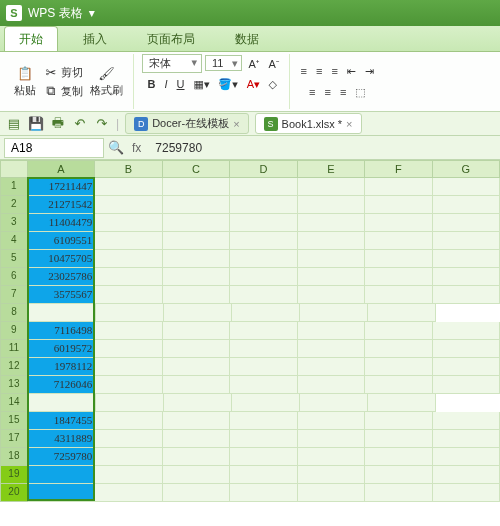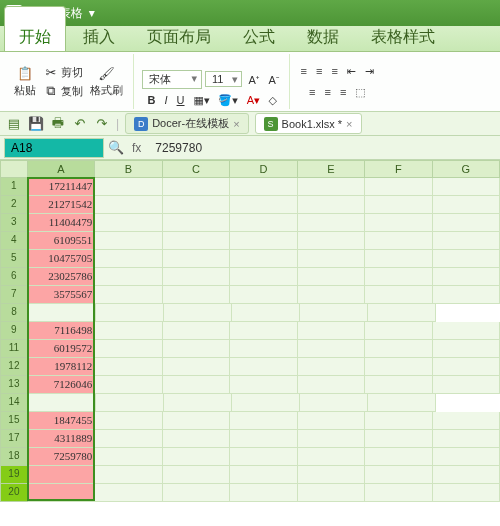--- a/index.html
+++ b/index.html
@@ -1,65 +1,63 @@
 <!DOCTYPE html>
 <html><head>
 <meta charset="utf-8">
 <style>
 *{box-sizing:border-box;margin:0;padding:0;font-family:"Microsoft YaHei",SimSun,sans-serif}
 body{background:#fff;font-size:12px;color:#333;width:500px;overflow:hidden}
 .title-bar{display:flex;align-items:center;height:26px;background:linear-gradient(#5fa846,#4d9536);color:#fff;padding:0 6px}
 .logo{width:16px;height:16px;background:#fff;color:#4d9536;display:flex;align-items:center;justify-content:center;font-weight:bold;font-size:11px;border-radius:2px;margin-right:6px}
 .tabs{display:flex;align-items:flex-end;height:26px;background:linear-gradient(#d8f0c8,#c8e8b4);border-bottom:1px solid #9fc583;padding-left:4px}
-.tab{padding:20px 14px 3px;font-size:16px;color:#3a6020;cursor:pointer;border:1px solid transparent;border-bottom:none;margin-right:2px}
+.tab{padding:4px 14px 3px;font-size:12px;color:#3a6020;cursor:pointer;border:1px solid transparent;border-bottom:none;margin-right:10px}
 .tab.active{background:#fff;border-color:#9fc583;border-radius:4px 4px 0 0;color:#2d7a16;font-weight:500}
 .ribbon{display:flex;align-items:center;height:60px;background:#fdfefd;border-bottom:1px solid #c0d8b0;padding:2px 4px;gap:2px}
 .rgroup{display:flex;flex-direction:column;align-items:center;padding:0 6px;border-right:1px solid #d8ecc8;height:100%}
 .big-btn{display:flex;flex-direction:column;align-items:center;justify-content:center;padding:2px 4px;cursor:pointer;font-size:11px;gap:2px}
 .mini-row{display:flex;align-items:center;gap:3px;height:18px}
 .mini-btn{padding:1px 3px;cursor:pointer;font-size:11px;display:flex;align-items:center;gap:2px}
 .font-sel{border:1px solid #b0ccA0;background:#fff;padding:1px 18px 1px 6px;font-size:11px;position:relative;min-width:60px}
 .font-sel::after{content:"▾";position:absolute;right:4px;color:#777}
 .ico{display:inline-flex;width:16px;height:16px;align-items:center;justify-content:center;font-size:13px}
 .qat{display:flex;align-items:center;height:24px;background:#edf7e5;border-bottom:1px solid #c0d8b0;padding:0 6px;gap:6px}
 .qat .ico{color:#4a7a2e;cursor:pointer}
 .doc-tab{display:flex;align-items:center;gap:4px;padding:2px 8px;background:#fff;border:1px solid #c0d8b0;border-radius:3px;font-size:11px}
 .doc-tab.inactive{background:#e4f2d8}
 .formula-bar{display:flex;align-items:center;height:24px;background:#edf7e5;border-bottom:1px solid #c0d8b0}
-.namebox{width:100px;background:#14b8a6;border:1px solid #c0d8b0;padding:2px 6px;margin:0 4px;font-size:12px}
+.namebox{width:100px;background:#ffffff;border:1px solid #c0d8b0;padding:2px 6px;margin:0 4px;font-size:12px}
 .fx-area{display:flex;align-items:center;gap:8px;color:#666}
 .fx-val{padding:2px 6px;color:#333}
 .sheet{position:relative}
 .hdr-row{display:flex;background:#dcefca}
 .corner{width:28px;height:18px;border:1px solid #b8d4a4;background:#dcefca}
 .col-h{width:68px;height:18px;border:1px solid #b8d4a4;border-left:none;background:#dcefca;text-align:center;font-size:11px;color:#3a6020;line-height:16px}
 .col-h.sel{background:#b8dc9c}
 .row{display:flex}
 .row-h{width:28px;height:18px;border:1px solid #b8d4a4;border-top:none;background:#84cc16;text-align:center;font-size:10px;color:#3a6020;line-height:16px}
 .row-h.sel{background:#b8dc9c}
 .cell{width:68px;height:18px;border-right:1px solid #cfe4bf;border-bottom:1px solid #cfe4bf;background:#eff8e8;font-size:11px;padding:0 2px;line-height:17px;text-align:right;font-family:SimSun,serif;overflow:hidden}
-.cell.selcol{background:#fca5a5}
+.cell.selcol{background:#0ea5e9}
 .selection{position:absolute;border:2px solid #3d8f1f;pointer-events:none}
 </style>
 </head>
 <body>
 
 <div class="title-bar">
   <span class="logo">S</span>
   <span>WPS 表格</span>
   <span style="margin-left:6px">▾</span>
 </div>
 
 <div class="tabs" id="tabs">
     <div class="tab active">开始</div>
     <div class="tab">插入</div>
     <div class="tab">页面布局</div>
-    <div class="tab">公式</div>
     <div class="tab">数据</div>
-    <div class="tab">表格样式</div>
   </div>
 
 <div class="ribbon">
   <div class="rgroup">
     <div style="display:flex;height:100%">
       <div class="big-btn">
         <span class="ico">📋</span>
         <span>粘贴</span>
       </div>
       <div style="display:flex;flex-direction:column;justify-content:center;gap:1px">
@@ -71,21 +69,21 @@
             <span class="ico">⧉</span>
             <span>复制</span>
           </div>
       </div>
       <div class="big-btn">
         <span class="ico">🖌</span>
         <span>格式刷</span>
       </div>
     </div>
   </div>
-  <div class="rgroup" style="gap:3px;justify-content:flex-end">
+  <div class="rgroup" style="gap:3px;justify-content:flex-start">
     <div class="mini-row">
       <div class="font-sel">宋体</div>
       <div class="font-sel" style="min-width:36px">11</div>
       <span class="mini-btn">
           <span>A⁺</span>
         </span>
       <span class="mini-btn">
           <span>A⁻</span>
         </span>
     </div>

